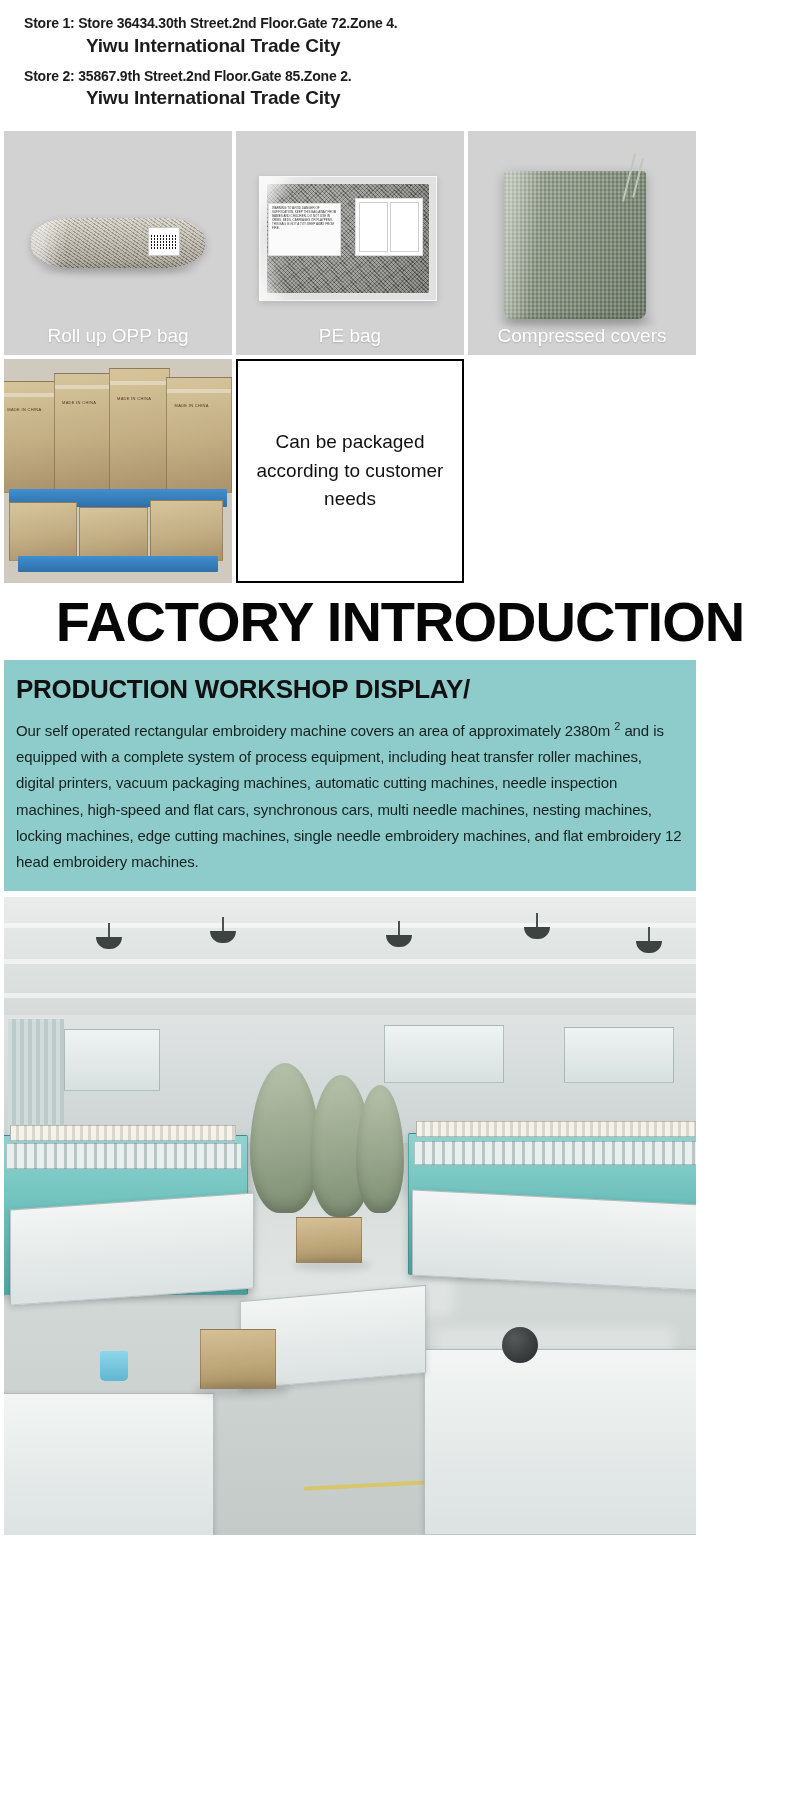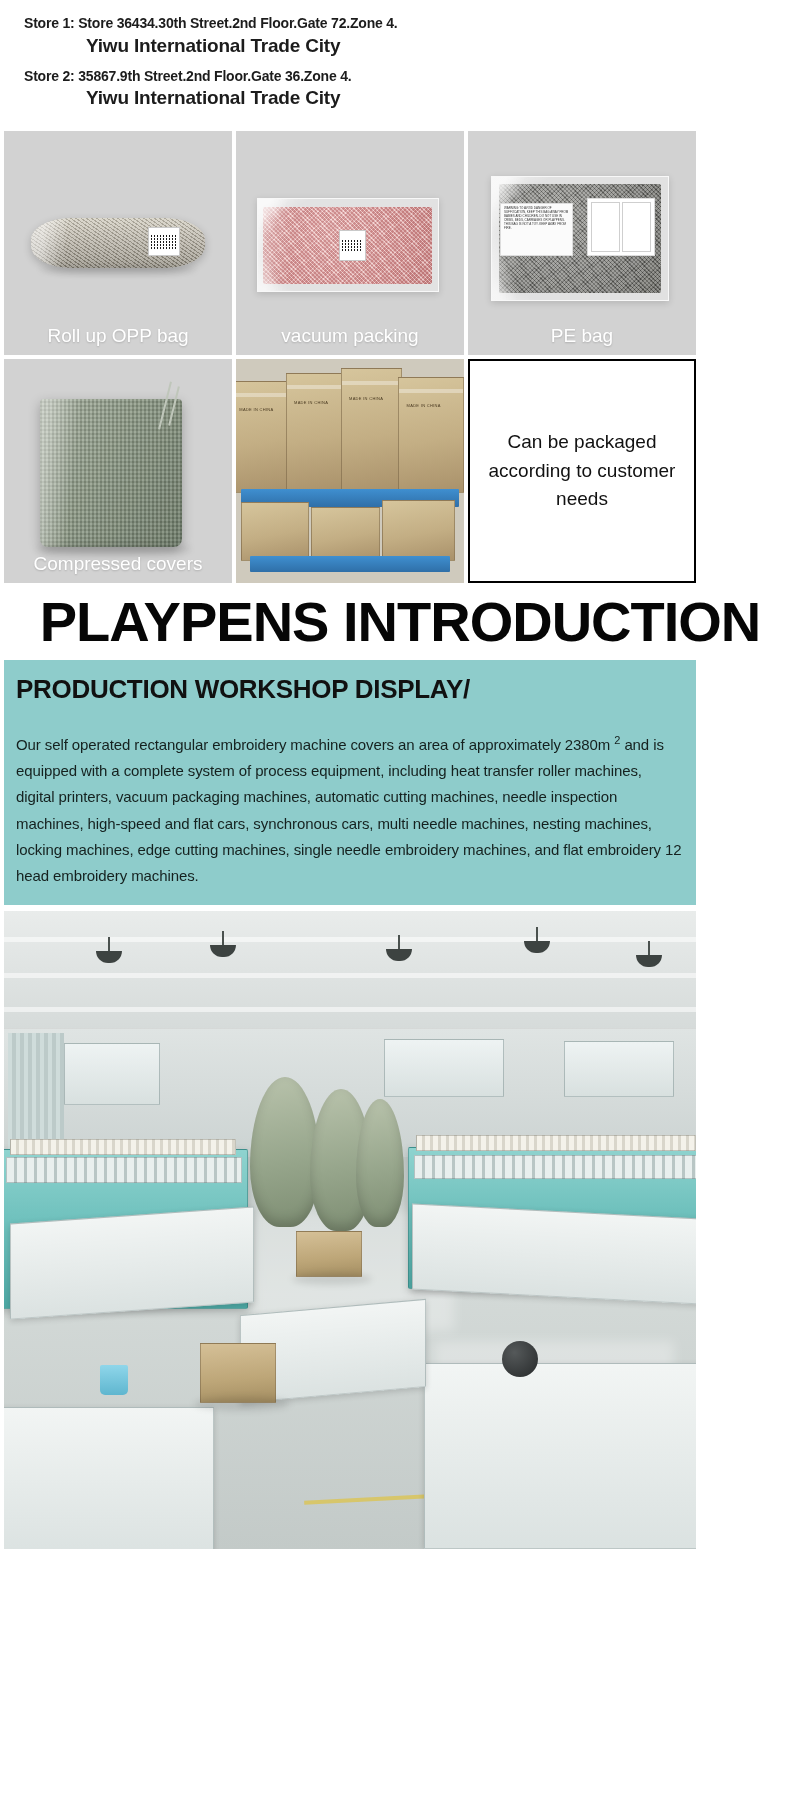--- a/index.html
+++ b/index.html
@@ -277,21 +277,21 @@
     width: 692px;
     margin: 0 0 0 4px;
     background: #8ecccb;
     padding: 14px 12px 16px 12px;
   }
   .teal-title {
     font-size: 26px;
     font-weight: bold;
     color: #111111;
     letter-spacing: -0.3px;
-    margin-bottom: 26px;
+    margin-bottom: 12px;
   }
   .teal-body {
     font-size: 15px;
     color: #15211f;
     line-height: 1.75;
     letter-spacing: -0.1px;
   }
   .teal-body sup { font-size: 11px; }
 
   
@@ -415,21 +415,21 @@
 </style>
 </head>
 <body>
 
 <section class="addresses">
   <div class="addr-block">
     <div class="addr-line1">Store 1: Store 36434.30th Street.2nd Floor.Gate 72.Zone 4.</div>
     <div class="addr-line2">Yiwu International Trade City</div>
   </div>
   <div class="addr-block">
-    <div class="addr-line1">Store 2: 35867.9th Street.2nd Floor.Gate 36.Zone 4.</div>
+    <div class="addr-line1">Store 2: 35867.9th Street.2nd Floor.Gate 85.Zone 2.</div>
     <div class="addr-line2">Yiwu International Trade City</div>
   </div>
 </section>
 
 <section class="pack-grid">
 
 
 
   <div class="pack-cell">
     <div class="photo">
@@ -440,35 +440,20 @@
           <i></i>
           <i></i>
           <i></i>
       </div>
       <div class="ws-shadow" style="left:16%;top:60%;width:68%;height:9px;"></div>
     </div>
     <div class="pack-label">Roll up OPP bag</div>
   </div>
 
 
-  <div class="pack-cell">
-    <div class="photo">
-      <div class="bag-wrap" style="left:9%;top:30%;width:80%;height:42%;background:rgba(248,248,248,.42);">
-        <div class="mat chenille-pink" style="left:3%;top:8%;width:94%;height:84%;"></div>
-        <div class="plastic-sheen"></div>
-      </div>
-      <div class="barcode" style="left:45%;top:44%;width:12%;height:14%;">
-        <i></i>
-          <i></i>
-          <i></i>
-          <i></i>
-      </div>
-    </div>
-    <div class="pack-label">vacuum packing</div>
-  </div>
 
   <div class="pack-cell">
     <div class="photo">
       <div class="bag-wrap" style="left:10%;top:20%;width:78%;height:56%;background:rgba(245,245,245,.45);">
         <div class="mat chenille-grey" style="left:4%;top:6%;width:92%;height:88%;opacity:.92;"></div>
         <div class="plastic-sheen"></div>
       </div>
       <div class="pe-label" style="left:14%;top:32%;width:32%;height:24%;">WARNING:TO AVOID DANGER OF SUFFOCATION, KEEP THIS BAG AWAY FROM BABIES AND CHILDREN. DO NOT USE IN CRIBS, BEDS, CARRIAGES OR PLAYPENS. THIS BAG IS NOT A TOY. KEEP AWAY FROM FIRE.</div>
       <div class="pe-swatch" style="left:52%;top:30%;width:30%;height:26%;">
         <span></span>
@@ -513,21 +498,21 @@
       <div class="blue-pallet" style="left:6%;top:88%;width:88%;height:7%;"></div>
     </div>
   </div>
 
   <div class="pack-cell note-cell">
     <div class="note-text">Can be packaged according to customer needs</div>
   </div>
 
 </section>
 
-<h1 class="factory-heading">PLAYPENS INTRODUCTION</h1>
+<h1 class="factory-heading">FACTORY INTRODUCTION</h1>
 
 <section class="teal-panel">
   <h2 class="teal-title">PRODUCTION WORKSHOP DISPLAY/</h2>
   <p class="teal-body"><span>Our self operated rectangular embroidery machine covers an area of approximately 2380m </span><sup>2</sup><span> and is equipped with a complete system of process equipment, including heat transfer roller machines, digital printers, vacuum packaging machines, automatic cutting machines, needle inspection machines, high-speed and flat cars, synchronous cars, multi needle machines, nesting machines, locking machines, edge cutting machines, single needle embroidery machines, and flat embroidery 12 head embroidery machines.</span></p>
 </section>
 
 <section class="workshop">
   <div class="ws-ceiling"></div>
   <div class="ws-beam" style="top:26px;"></div>
   <div class="ws-beam" style="top:62px;"></div>

